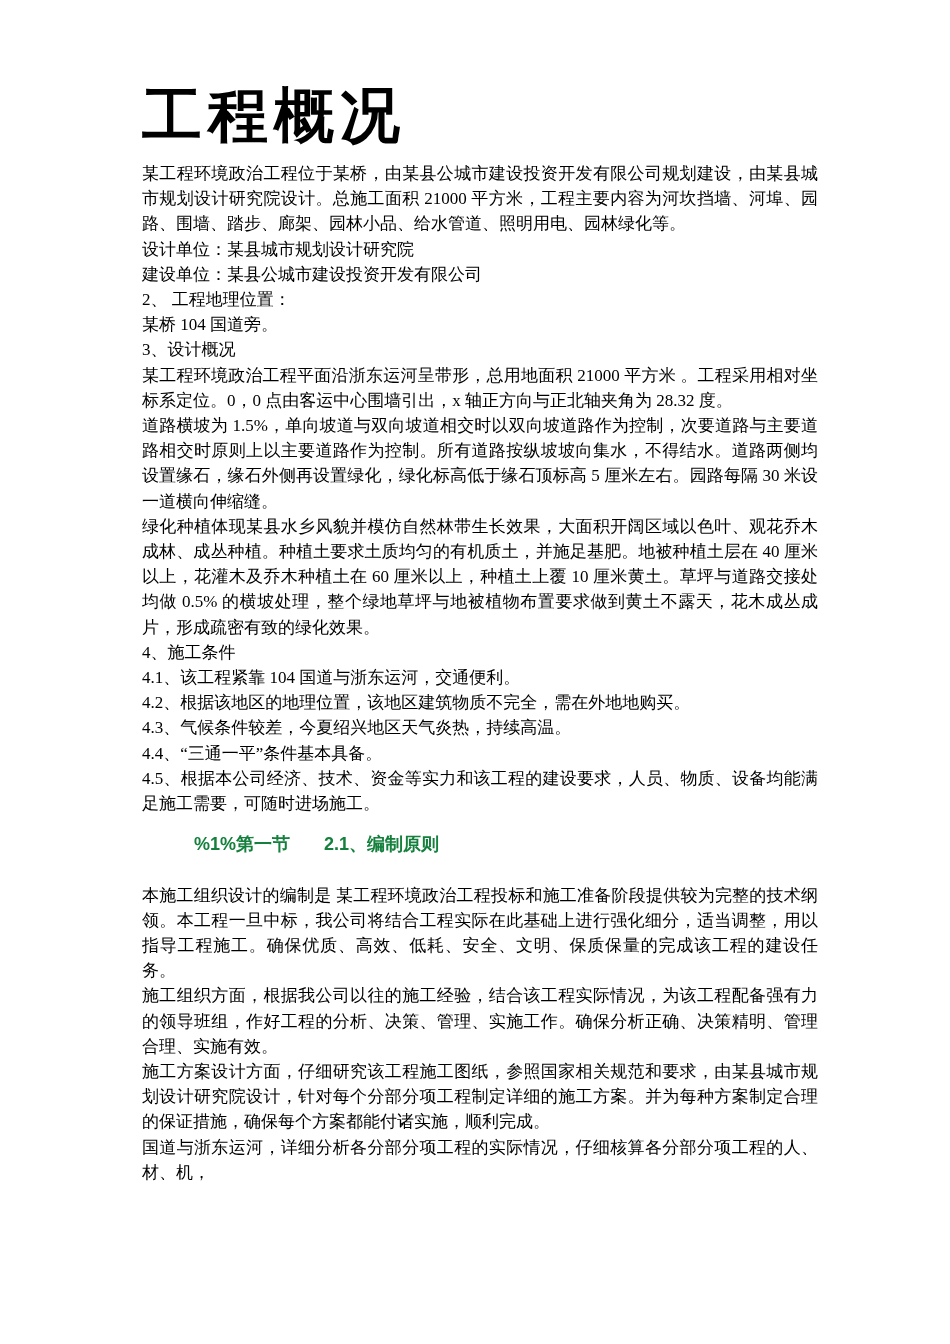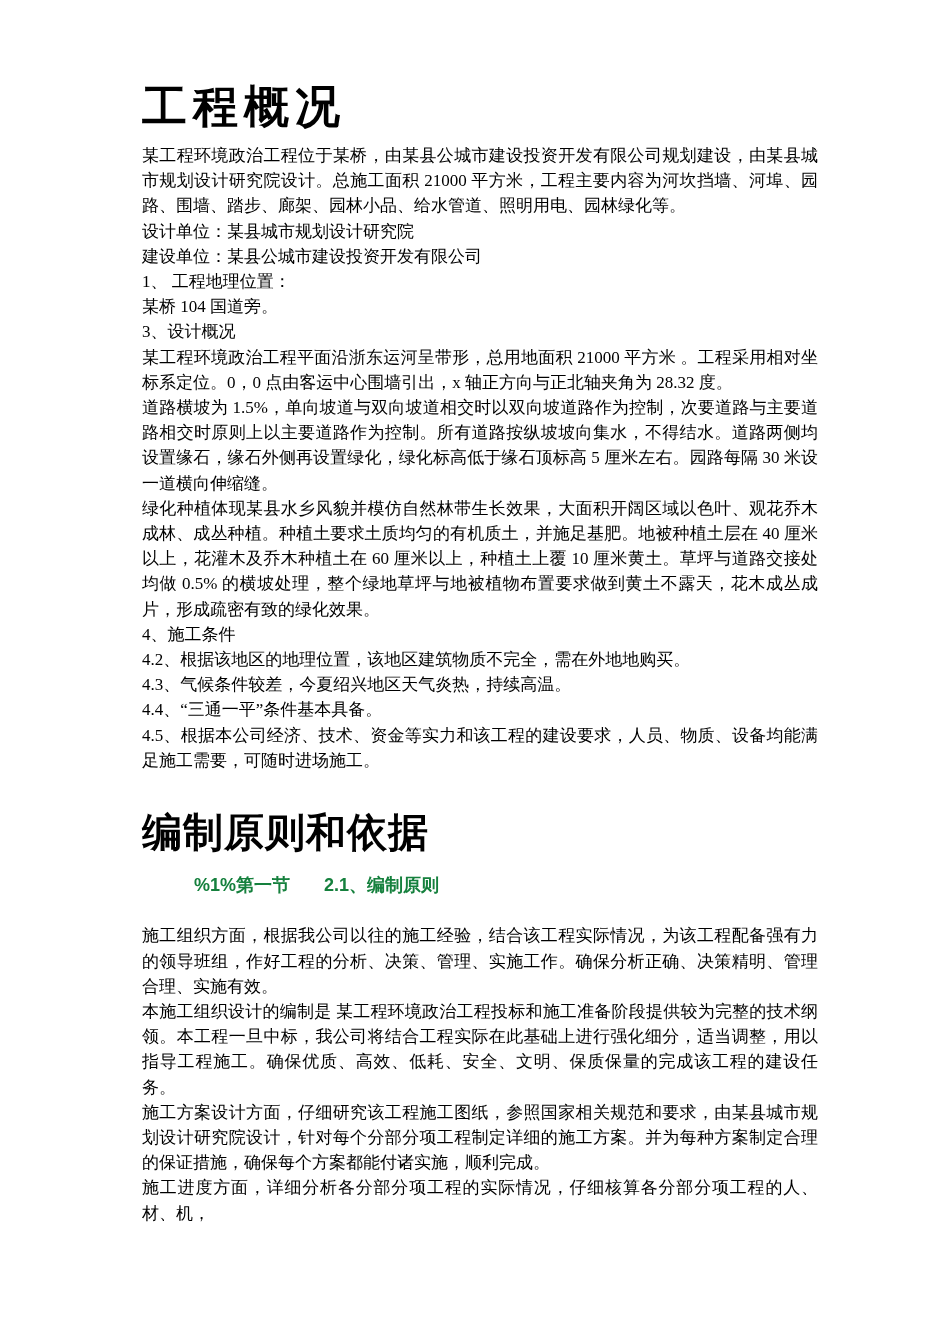--- a/index.html
+++ b/index.html
@@ -17,21 +17,21 @@
   }
   .content {
     position: absolute;
     left: 142px;
     top: 80px;
     width: 676px;
   }
   .h1 {
     font-family: "Liberation Serif", "DejaVu Serif", serif;
     font-weight: bold;
-    font-size: 45px;
+    font-size: 60px;
     line-height: 1.2;
     letter-spacing: 6px;
     margin: 0 0 9px 0;
     color: #000000;
   }
   .h1.second {
     margin-top: 36px;
     margin-bottom: 14px;
     letter-spacing: 1px;
     font-size: 40px;
@@ -63,37 +63,37 @@
 <body>
 
 <div class="page">
   <div class="content">
 
     <h1 class="h1">工程概况</h1>
 
     <p class="body">某工程环境政治工程位于某桥，由某县公城市建设投资开发有限公司规划建设，由某县城市规划设计研究院设计。总施工面积 21000 平方米，工程主要内容为河坎挡墙、河埠、园路、围墙、踏步、廊架、园林小品、给水管道、照明用电、园林绿化等。</p>
     <p class="body">设计单位：某县城市规划设计研究院</p>
     <p class="body">建设单位：某县公城市建设投资开发有限公司</p>
-    <p class="body">1、 工程地理位置：</p>
+    <p class="body">2、 工程地理位置：</p>
     <p class="body">某桥 104 国道旁。</p>
     <p class="body">3、设计概况</p>
     <p class="body">某工程环境政治工程平面沿浙东运河呈带形，总用地面积 21000 平方米 。工程采用相对坐标系定位。0，0 点由客运中心围墙引出，x 轴正方向与正北轴夹角为 28.32 度。</p>
     <p class="body">道路横坡为 1.5%，单向坡道与双向坡道相交时以双向坡道路作为控制，次要道路与主要道路相交时原则上以主要道路作为控制。所有道路按纵坡坡向集水，不得结水。道路两侧均设置缘石，缘石外侧再设置绿化，绿化标高低于缘石顶标高 5 厘米左右。园路每隔 30 米设一道横向伸缩缝。</p>
     <p class="body">绿化种植体现某县水乡风貌并模仿自然林带生长效果，大面积开阔区域以色叶、观花乔木成林、成丛种植。种植土要求土质均匀的有机质土，并施足基肥。地被种植土层在 40 厘米以上，花灌木及乔木种植土在 60 厘米以上，种植土上覆 10 厘米黄土。草坪与道路交接处均做 0.5% 的横坡处理，整个绿地草坪与地被植物布置要求做到黄土不露天，花木成丛成片，形成疏密有致的绿化效果。</p>
     <p class="body">4、施工条件</p>
+    <p class="body">4.1、该工程紧靠 104 国道与浙东运河，交通便利。</p>
     <p class="body">4.2、根据该地区的地理位置，该地区建筑物质不完全，需在外地地购买。</p>
     <p class="body">4.3、气候条件较差，今夏绍兴地区天气炎热，持续高温。</p>
     <p class="body">4.4、“三通一平”条件基本具备。</p>
     <p class="body">4.5、根据本公司经济、技术、资金等实力和该工程的建设要求，人员、物质、设备均能满足施工需要，可随时进场施工。</p>
 
-    <h1 class="h1 second">编制原则和依据</h1>
 
     <div class="subheading">
       <span class="sub-left">%1%第一节</span><span class="sub-right">2.1、编制原则</span>
     </div>
 
+    <p class="body">本施工组织设计的编制是 某工程环境政治工程投标和施工准备阶段提供较为完整的技术纲领。本工程一旦中标，我公司将结合工程实际在此基础上进行强化细分，适当调整，用以指导工程施工。确保优质、高效、低耗、安全、文明、保质保量的完成该工程的建设任务。</p>
     <p class="body">施工组织方面，根据我公司以往的施工经验，结合该工程实际情况，为该工程配备强有力的领导班组，作好工程的分析、决策、管理、实施工作。确保分析正确、决策精明、管理合理、实施有效。</p>
-    <p class="body">本施工组织设计的编制是 某工程环境政治工程投标和施工准备阶段提供较为完整的技术纲领。本工程一旦中标，我公司将结合工程实际在此基础上进行强化细分，适当调整，用以指导工程施工。确保优质、高效、低耗、安全、文明、保质保量的完成该工程的建设任务。</p>
     <p class="body">施工方案设计方面，仔细研究该工程施工图纸，参照国家相关规范和要求，由某县城市规划设计研究院设计，针对每个分部分项工程制定详细的施工方案。并为每种方案制定合理的保证措施，确保每个方案都能付诸实施，顺利完成。</p>
-    <p class="body">施工进度方面，详细分析各分部分项工程的实际情况，仔细核算各分部分项工程的人、材、机，</p>
+    <p class="body">国道与浙东运河，详细分析各分部分项工程的实际情况，仔细核算各分部分项工程的人、材、机，</p>
 
   </div>
 </div>
 
 </body></html>

